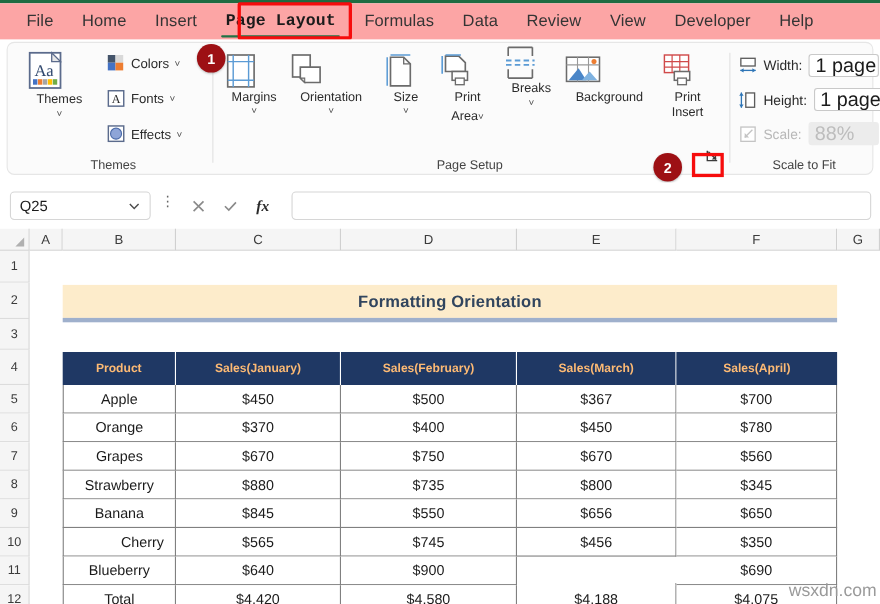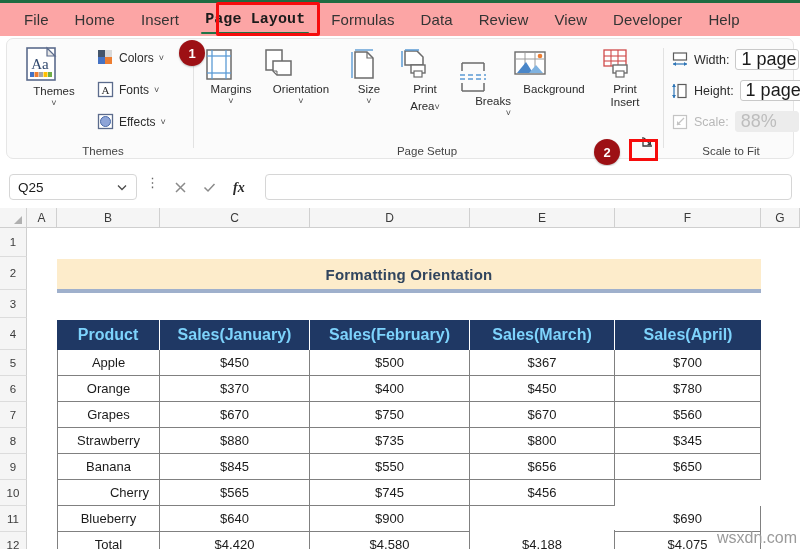--- a/index.html
+++ b/index.html
@@ -138,22 +138,22 @@
   
   .title-cell{
     position:absolute; background:#fdeccb;
     display:flex; align-items:center; justify-content:center;
     font-size:15px; font-weight:bold; color:#31455e; letter-spacing:.2px;
   }
   .title-underline{ position:absolute; background:#9fb0cc; }
 
   
   .thead-cell{
-    position:absolute; background:#1f3864; color:#7dd3fc;
-    font-size:16px; font-weight:bold;
+    position:absolute; background:#1f3864; color:#fdba74;
+    font-size:11px; font-weight:bold;
     display:flex; align-items:center; justify-content:center;
     border-right:1px solid #ffffff;
   }
   .tcell{
     position:absolute; background:#fff; color:#1b1b1b; font-size:13px;
     display:flex; align-items:center; justify-content:center;
     border-right:1px solid #808080; border-bottom:1px solid #808080;
   }
   .tcell.firstcol{ border-left:1px solid #808080; }
   .watermark{
@@ -292,21 +292,21 @@
               <line x1="7" y1="4" x2="7" y2="20" stroke="#5b9bd5" stroke-width="1.5"></line>
               <line x1="10" y1="3" x2="24" y2="3" stroke="#5b9bd5" stroke-width="1.5"></line>
               <rect x="16" y="18" width="14" height="8" fill="#fff" stroke="#6b6b6b" stroke-width="1.4"></rect>
               <rect x="19" y="24" width="8" height="6" fill="#fff" stroke="#6b6b6b" stroke-width="1.2"></rect>
             </svg>
           </span>
           <span class="lbl">Print</span>
           <span class="lbl" style="display:inline-block;">Area</span><span class="chev" style="display:inline;">˅</span>
         </div>
 
-        <div class="bigbtn" style="left:258px; top:20px; width:56px;text-align:right;">
+        <div class="bigbtn" style="left:258px; top:0; width:56px;">
           <span>
             <svg width="36" height="36" viewBox="0 0 36 36">
               <path d="M7 4 v8 M7 4 h22 M29 4 v8" fill="none" stroke="#6b6b6b" stroke-width="1.5"></path>
               <line x1="5" y1="16" x2="31" y2="16" stroke="#5b9bd5" stroke-width="1.6" stroke-dasharray="5 3"></line>
               <line x1="5" y1="20" x2="31" y2="20" stroke="#5b9bd5" stroke-width="1.6" stroke-dasharray="5 3"></line>
               <path d="M7 32 v-8 M7 32 h22 M29 32 v-8" fill="none" stroke="#6b6b6b" stroke-width="1.5"></path>
             </svg>
           </span>
           <span class="lbl">Breaks</span>
           <span class="chev">˅</span>
@@ -496,20 +496,21 @@
       <div class="tcell firstcol" style="left:30px;  top:226px; width:103px; height:26px;">Banana</div>
       <div class="tcell" style="left:133px; top:226px; width:150px; height:26px;">$845</div>
       <div class="tcell" style="left:283px; top:226px; width:160px; height:26px;">$550</div>
       <div class="tcell" style="left:443px; top:226px; width:145px; height:26px;">$656</div>
       <div class="tcell" style="left:588px; top:226px; width:146px; height:26px;">$650</div>
 
       <div class="tcell firstcol" style="left:30px;  top:252px; width:103px; height:26px;padding-left:42px;">Cherry</div>
       <div class="tcell" style="left:133px; top:252px; width:150px; height:26px;">$565</div>
       <div class="tcell" style="left:283px; top:252px; width:160px; height:26px;">$745</div>
       <div class="tcell" style="left:443px; top:252px; width:145px; height:26px;">$456</div>
+      <div class="tcell" style="left:588px; top:252px; width:146px; height:26px;">$350</div>
 
       <div class="tcell firstcol" style="left:30px;  top:278px; width:103px; height:26px;">Blueberry</div>
       <div class="tcell" style="left:133px; top:278px; width:150px; height:26px;">$640</div>
       <div class="tcell" style="left:283px; top:278px; width:160px; height:26px;">$900</div>
       <div class="tcell" style="left:443px; top:278px; width:145px; height:26px;margin-top:24px;">$789</div>
       <div class="tcell" style="left:588px; top:278px; width:146px; height:26px;">$690</div>
 
       <div class="tcell firstcol" style="left:30px;  top:304px; width:103px; height:26px;">Total</div>
       <div class="tcell" style="left:133px; top:304px; width:150px; height:26px;">$4,420</div>
       <div class="tcell" style="left:283px; top:304px; width:160px; height:26px;">$4,580</div>

